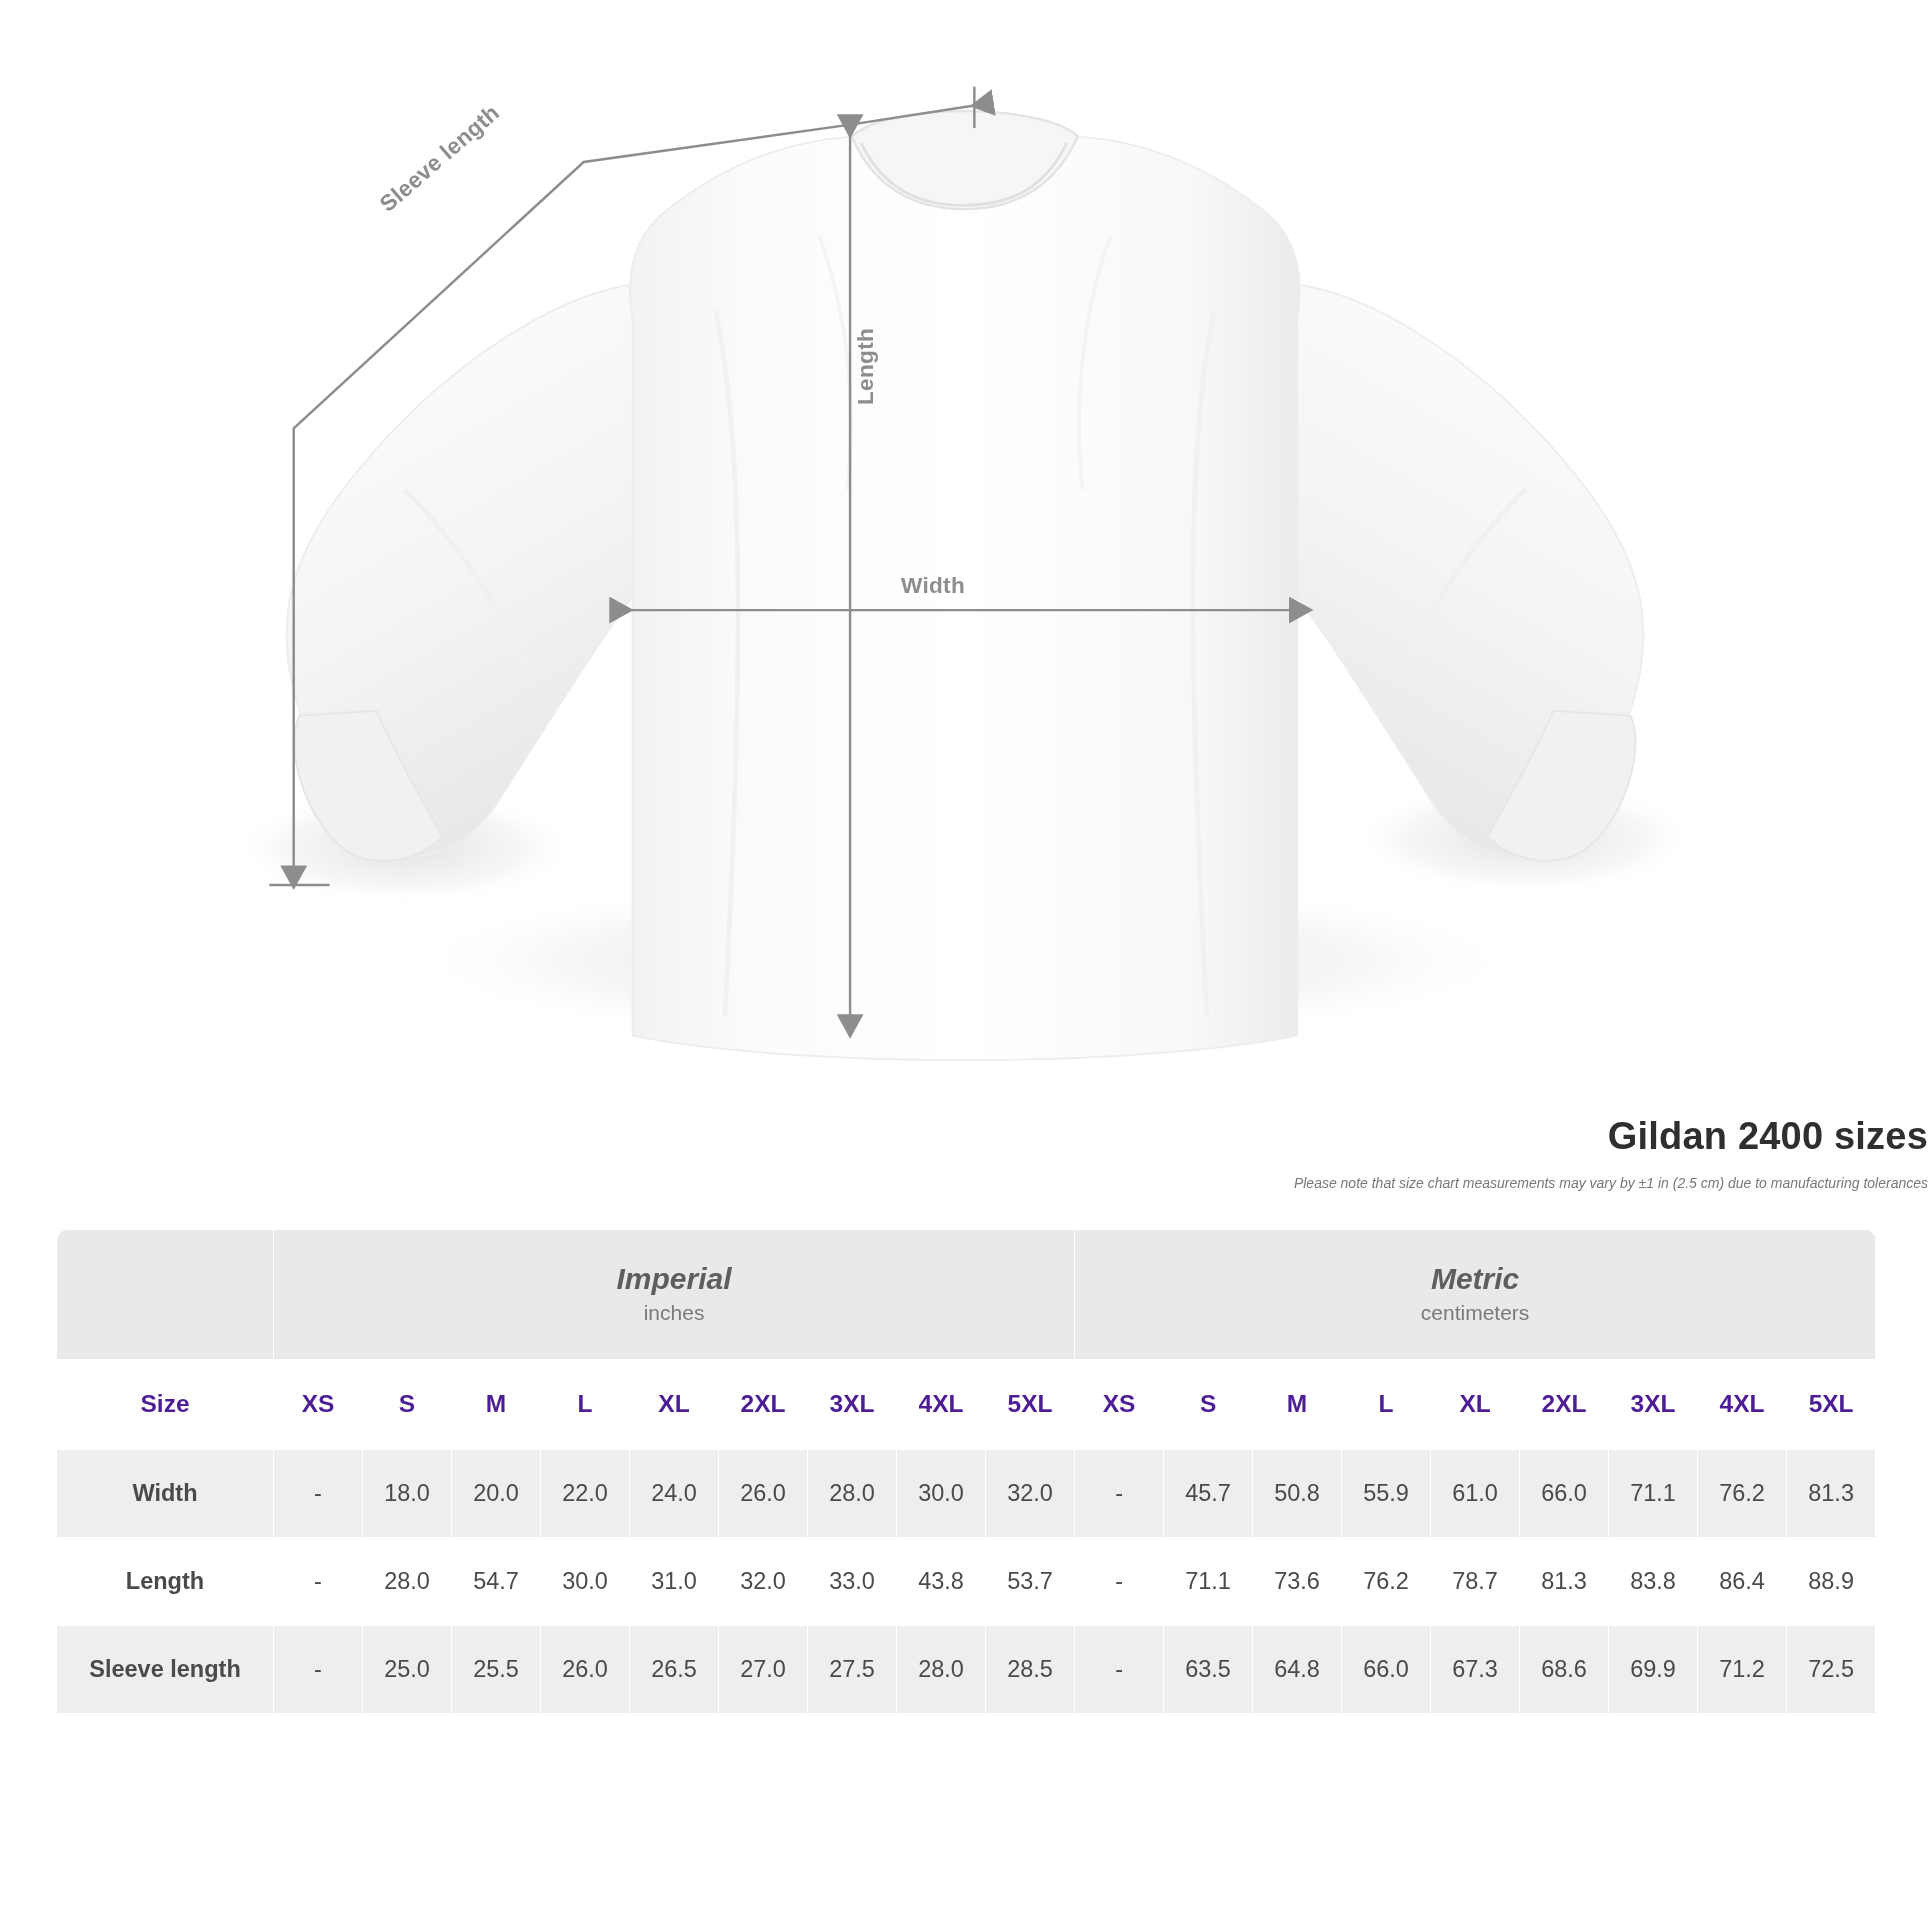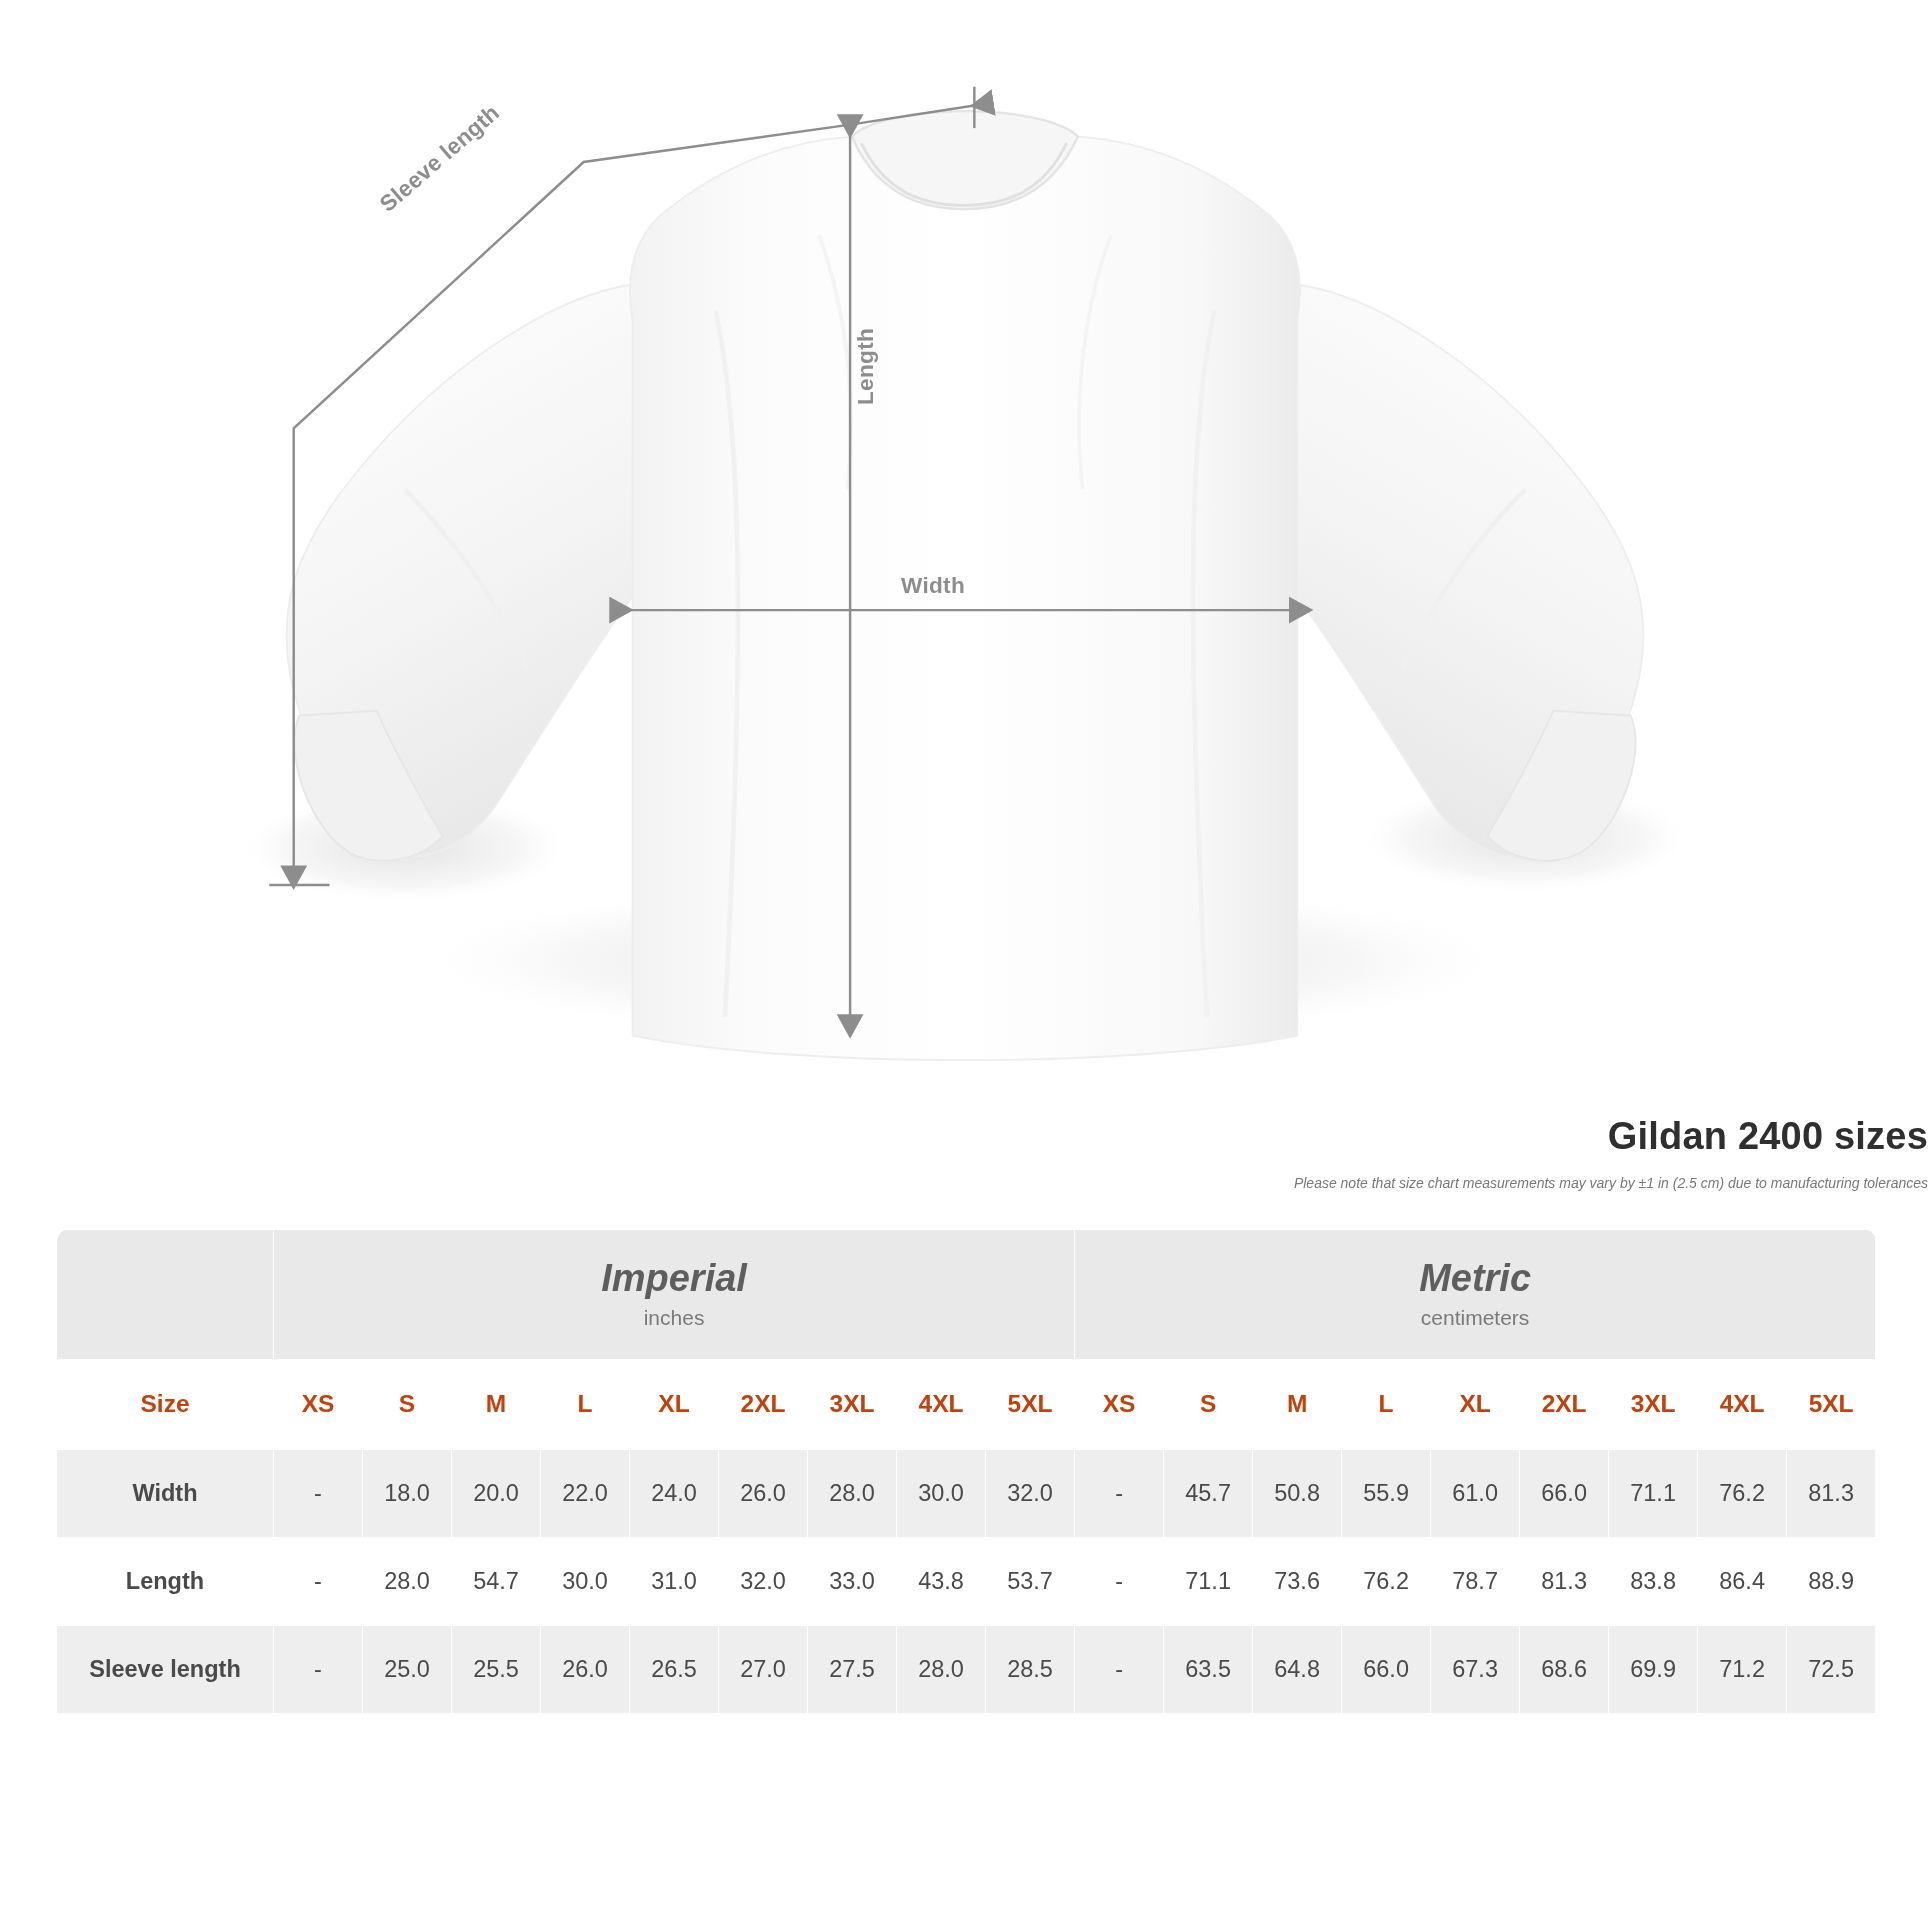--- a/index.html
+++ b/index.html
@@ -102,39 +102,39 @@
     border: none;
   }
   .unit-head td:first-child {
     border-top-left-radius: 13px;
   }
   .unit-head td:last-child {
     border-top-right-radius: 13px;
     text-align: center;
   }
   .unit-name {
-    font-size: 38px;
+    font-size: 30px;
     font-style: italic;
     font-weight: bold;
     color: #5e5e5e;
     display: block;
     line-height: 1.25;
   }
   .unit-sub {
     font-size: 21px;
     color: #7a7a7a;
     display: block;
     line-height: 1.45;
   }
   tr.head-row th {
     background: #ffffff;
     height: 87px;
     font-size: 24.5px;
     font-weight: bold;
-    color: #c2410c;
+    color: #4c1d95;
   }
   tr.head-row th.row-head {
     font-size: 24.5px;
   }
   tr.data-row td {
     height: 85px;
   }
   tr.band td {
     background: #eeeeee;
   }

